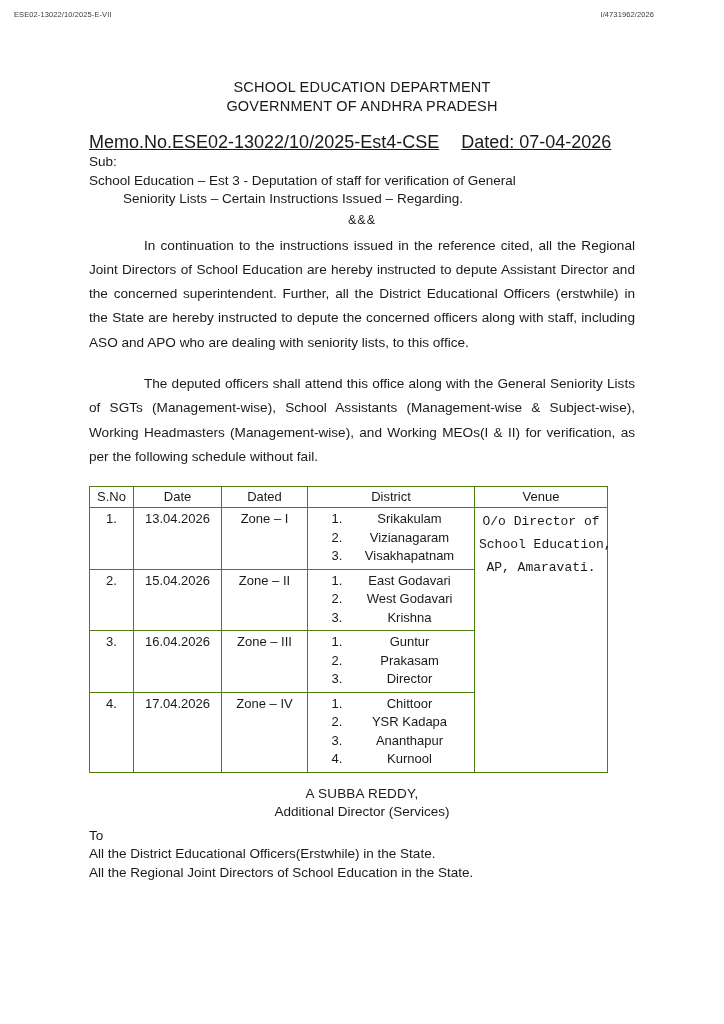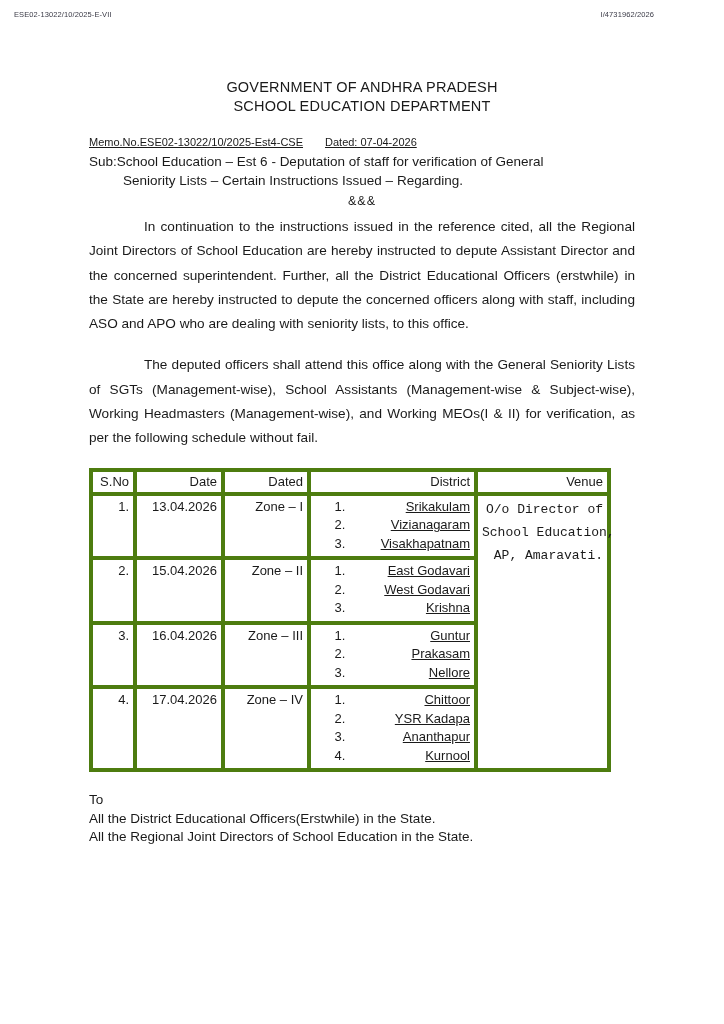--- a/index.html
+++ b/index.html
@@ -46,35 +46,36 @@
   .org-title {
     text-align: center;
     font-size: 14.5px;
     line-height: 19px;
     letter-spacing: 0.2px;
   }
   .org-title div { white-space: nowrap; }
 
   .memo-line {
     margin-top: 18px;
-    font-size: 11px;
+    font-size: 18px;
     line-height: 17px;
     white-space: nowrap;
   }
   .memo-line .u { text-decoration: underline; }
   .memo-line .gap { display: inline-block; width: 22px; }
 
   .sub-block {
     margin-top: 2px;
     font-size: 13.5px;
     line-height: 18.5px;
   }
   .sub-row {
     display: flex;
     align-items: flex-start;
+    flex-direction: column;
   }
   .sub-label {
     flex: 0 0 auto;
     white-space: nowrap;
   }
   .sub-text {
     flex: 1 1 auto;
     text-align: justify;
     text-justify: inter-word;
   }
@@ -109,25 +110,25 @@
 
   
   .sched-wrap { margin-top: 17px; }
   table.sched {
     border-collapse: collapse;
     width: 518px;
     font-size: 13px;
     table-layout: fixed;
   }
   table.sched td, table.sched th {
-    border: 4px solid #4d7c0f;
+    border: 1px solid #4d7c0f;
     vertical-align: top;
     padding: 2px 4px 3px 4px;
     font-weight: normal;
-    text-align: right;
+    text-align: center;
   }
   col.c-sno   { width: 44px; }
   col.c-date  { width: 88px; }
   col.c-zone  { width: 86px; }
   col.c-dist  { width: 167px; }
   col.c-venue { width: 133px; }
 
   td.venue {
     text-align: center;
     vertical-align: middle;
@@ -135,66 +136,66 @@
     padding: 0 6px;
     font-family: Liberation Mono, monospace;
   }
   td.venue div { white-space: nowrap; }
 
   ol.dlist {
     margin: 0;
     padding-left: 34px;
     line-height: 18.5px;
   }
-  ol.dlist li { padding-left: 3px; text-decoration: underline; }
+  ol.dlist li { padding-left: 3px; }
 
   .row-cell { line-height: 17px; }
 
   
   .sig {
     text-align: center;
     font-size: 13.5px;
     line-height: 18px;
     margin-top: 12px;
   }
   .sig .name { letter-spacing: 0.2px; }
 
   .to-block {
     font-size: 13.5px;
     line-height: 18.5px;
-    margin-top: 19px;
+    margin-top: 6px;
   }
   .to-block .to-label { }
   .to-block .to-item { white-space: nowrap; }
 
   .sc { font-size: 13.5px; margin-top: 19px; }
 </style>
 </head>
 <body>
 
 <div class="page-header">
   <span>ESE02-13022/10/2025-E-VII</span>
   <span>I/4731962/2026</span>
 </div>
 
 <div class="doc">
 
   <div class="org-title">
+    <div>SCHOOL EDUCATION DEPARTMENT</div>
     <div>GOVERNMENT OF ANDHRA PRADESH</div>
-    <div>SCHOOL EDUCATION DEPARTMENT</div>
   </div>
 
   <div class="memo-line">
     <span class="u">Memo.No.ESE02-13022/10/2025-Est4-CSE</span><span class="gap"></span><span class="u">Dated: 07-04-2026</span>
   </div>
 
   <div class="sub-block">
     <div class="sub-row">
       <span class="sub-label">Sub:</span>
-      <span class="sub-text">School Education – Est 6 - Deputation of staff for verification of General</span>
+      <span class="sub-text">School Education – Est 3 - Deputation of staff for verification of General</span>
     </div>
     <div class="sub-row">
       <span class="sub-text cont">Seniority Lists – Certain Instructions Issued – Regarding.</span>
     </div>
   </div>
 
 
   <div class="amp">&amp;&amp;&amp;</div>
 
   <div class="para">In continuation to the instructions issued in the reference cited, all the Regional Joint Directors of School Education are hereby instructed to depute Assistant Director and the concerned superintendent. Further, all the District Educational Officers (erstwhile) in the State are hereby instructed to depute the concerned officers along with staff, including ASO and APO who are dealing with seniority lists, to this office.</div>
@@ -250,41 +251,45 @@
           </td>
         </tr>
         <tr>
           <td class="row-cell">3.</td>
           <td class="row-cell">16.04.2026</td>
           <td class="row-cell">Zone – III</td>
           <td>
             <ol class="dlist">
                 <li>Guntur</li>
                 <li>Prakasam</li>
-                <li>Nellore</li>
+                <li>Director</li>
               </ol>
           </td>
         </tr>
         <tr>
           <td class="row-cell">4.</td>
           <td class="row-cell">17.04.2026</td>
           <td class="row-cell">Zone – IV</td>
           <td>
             <ol class="dlist">
                 <li>Chittoor</li>
                 <li>YSR Kadapa</li>
                 <li>Ananthapur</li>
                 <li>Kurnool</li>
               </ol>
           </td>
         </tr>
       </tbody>
     </table>
   </div>
 
+  <div class="sig">
+    <div class="name">A SUBBA REDDY,</div>
+    <div>Additional Director (Services)</div>
+  </div>
 
   <div class="to-block">
     <div class="to-label">To</div>
     <div class="to-item">All the District Educational Officers(Erstwhile) in the State.</div>
     <div class="to-item">All the Regional Joint Directors of School Education in the State.</div>
   </div>
 
 
 </div>
 

